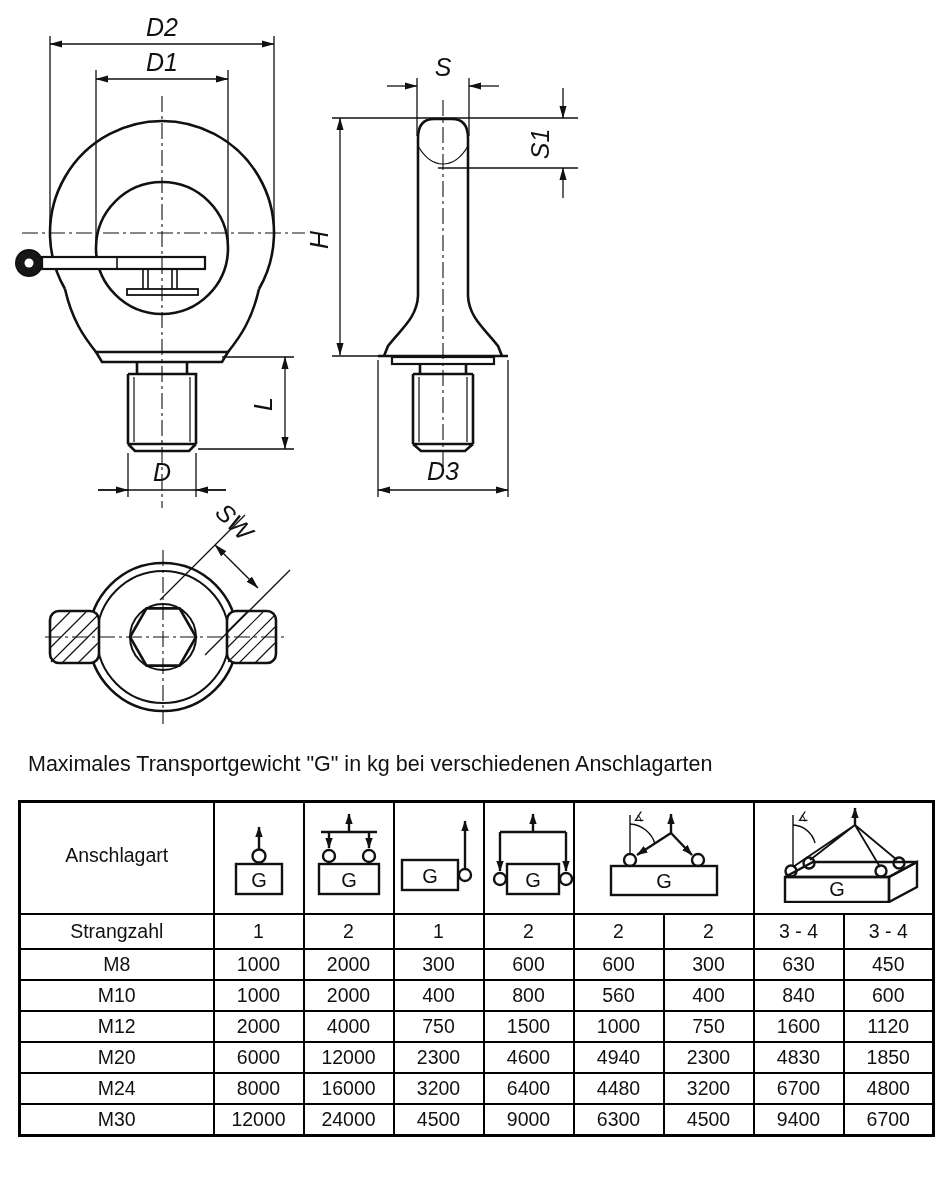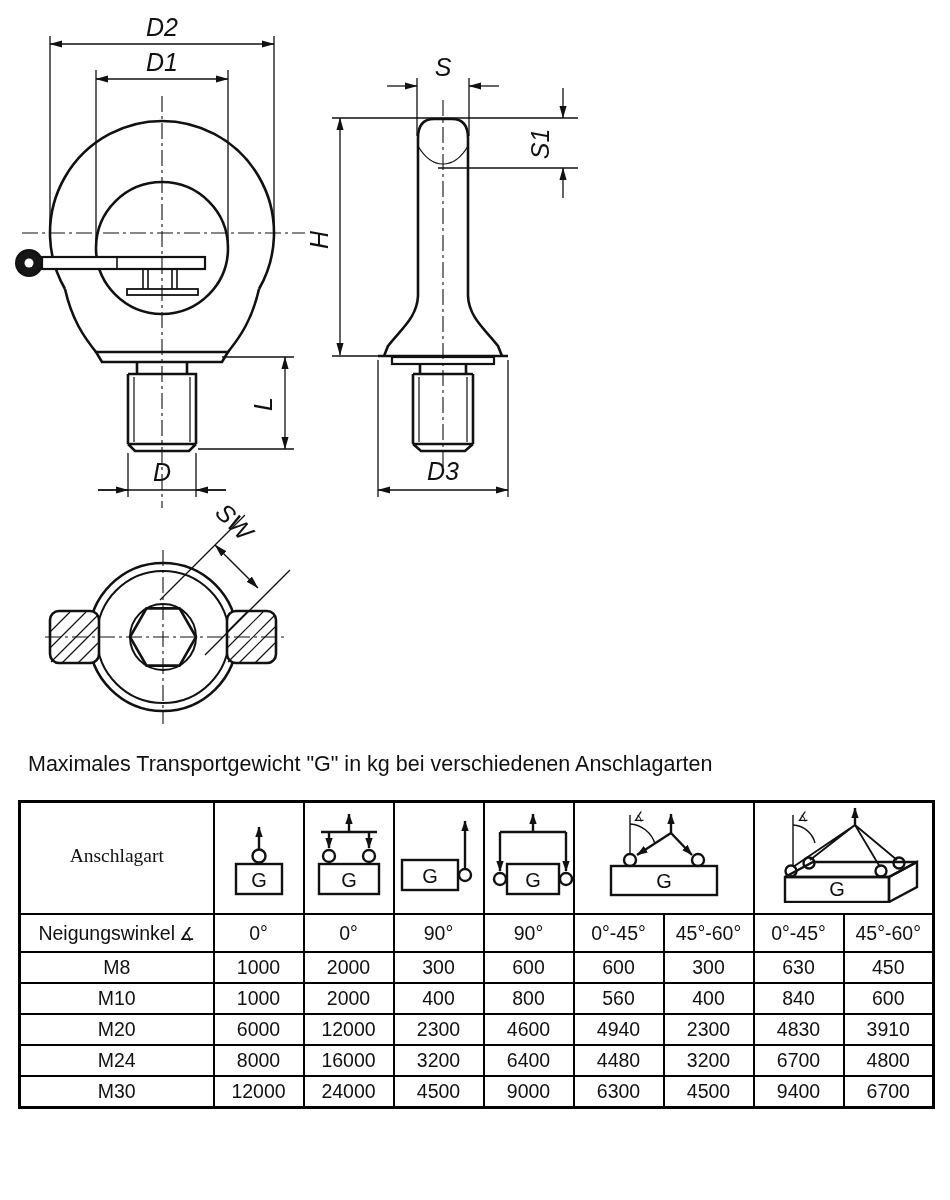--- a/index.html
+++ b/index.html
@@ -163,21 +163,21 @@
         <col style="width:90px">
         <col style="width:90px">
       <col style="width:90px">
         <col style="width:90px">
         <col style="width:90px">
         <col style="width:90px">
         <col style="width:90px">
     </colgroup>
     <tbody>
       <tr class="picto-row">
-        <td class="rowlabel" style="vertical-align:middle;font-family:Liberation Serif, serif;">Anschlagart</td>
+        <td class="rowlabel" style="vertical-align:middle;">Anschlagart</td>
         <td>
           <svg width="88" height="100" viewBox="0 0 88 100" stroke="#111" fill="none" stroke-width="2.4">
             <rect x="21" y="61" width="46" height="30"></rect>
             <text class="g-label" x="44" y="84" text-anchor="middle" stroke="none">G</text>
             <circle cx="44" cy="53" r="6.5"></circle>
             <line x1="44" y1="46.5" x2="44" y2="24" marker-end="url(#ahs)"></line>
           </svg>
         </td>
         <td>
           <svg width="88" height="100" viewBox="0 0 88 100" stroke="#111" fill="none" stroke-width="2.4">
@@ -237,34 +237,32 @@
             <circle cx="144" cy="60" r="5.5"></circle>
             <path d="M100,22 L38,64 M100,22 L55,57 M100,22 L125,64 M100,22 L142,57" stroke-width="1.8"></path>
             <line x1="100" y1="22" x2="100" y2="5" marker-end="url(#ahs)"></line>
             <line x1="38" y1="62" x2="38" y2="12" stroke-width="1.4"></line>
             <path d="M38,22 A24,24 0 0 1 60,40" stroke-width="1.4"></path>
             <text class="tiny-angle" x="48" y="18" text-anchor="middle" stroke="none">∡</text>
           </svg>
         </td>
       </tr>
 
-
-      <tr class="angle-row">
-        <td class="rowlabel">
-          <span>Neigungswinkel</span><span class="angle-glyph">∡</span>
-        </td>
-        <td>0°</td>
-        <td>0°</td>
-        <td>90°</td>
-        <td>90°</td>
-        <td>0°-45°</td>
-        <td>45°-60°</td>
-        <td>0°-45°</td>
-        <td>45°-60°</td>
-      </tr>
+      <tr class="small-row">
+        <td class="rowlabel">Strangzahl</td>
+        <td>1</td>
+        <td>2</td>
+        <td>1</td>
+        <td>2</td>
+        <td>2</td>
+        <td>2</td>
+        <td>3 - 4</td>
+        <td>3 - 4</td>
+      </tr>
+
 
       <tr class="data-row">
         <td class="rowlabel">M8</td>
         <td>1000</td>
         <td>2000</td>
         <td>300</td>
         <td>600</td>
         <td>600</td>
         <td>300</td>
         <td>630</td>
@@ -275,29 +273,40 @@
         <td>1000</td>
         <td>2000</td>
         <td>400</td>
         <td>800</td>
         <td>560</td>
         <td>400</td>
         <td>840</td>
         <td>600</td>
       </tr>
       <tr class="data-row">
+        <td class="rowlabel">M12</td>
+        <td>2000</td>
+        <td>4000</td>
+        <td>750</td>
+        <td>1500</td>
+        <td>1000</td>
+        <td>750</td>
+        <td>1600</td>
+        <td>1120</td>
+      </tr>
+      <tr class="data-row">
         <td class="rowlabel">M20</td>
         <td>6000</td>
         <td>12000</td>
         <td>2300</td>
         <td>4600</td>
         <td>4940</td>
         <td>2300</td>
         <td>4830</td>
-        <td>3910</td>
+        <td>1850</td>
       </tr>
       <tr class="data-row">
         <td class="rowlabel">M24</td>
         <td>8000</td>
         <td>16000</td>
         <td>3200</td>
         <td>6400</td>
         <td>4480</td>
         <td>3200</td>
         <td>6700</td>

